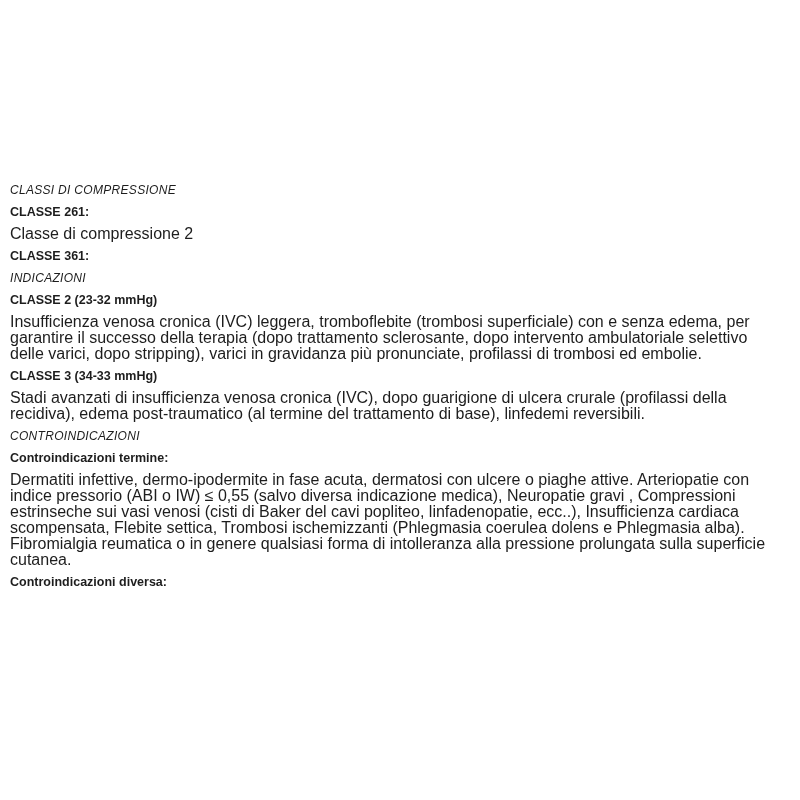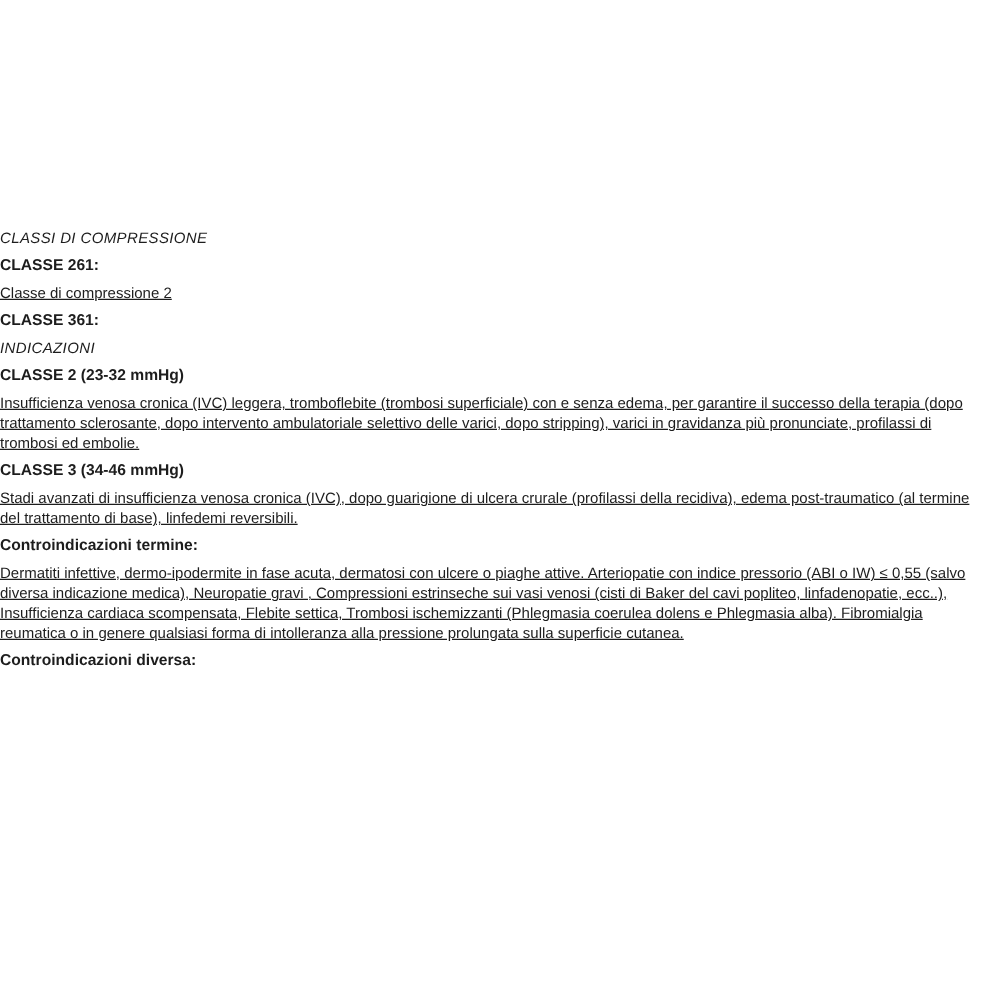--- a/index.html
+++ b/index.html
@@ -10,65 +10,65 @@
   body {
     width: 800px;
     height: 800px;
     overflow: hidden;
     font-family: "Liberation Sans", sans-serif;
     color: #1d1d1d;
     -webkit-font-smoothing: antialiased;
   }
   main.doc {
     box-sizing: border-box;
-    padding: 182px 18px 0 0;
+    padding: 182px 18px 0 10px;
   }
   section.doc-section { margin: 0; }
   section.doc-section + section.doc-section { }
   .sec-title {
     font-style: italic;
     font-weight: 400;
     font-size: 12px;
     line-height: 16px;
     letter-spacing: 0.3px;
     margin: 0 0 6px 0;
   }
   .blk-heading {
     font-weight: 700;
     font-size: 12.5px;
     line-height: 16px;
     margin: 0 0 6px 0;
   }
   .blk-text {
     font-weight: 400;
-    font-size: 12px;
+    font-size: 16px;
     line-height: 16px;
     margin: 0 0 6px 0;
-    text-decoration: underline;
   }
 </style>
 </head>
 <body>
 
 <main class="doc">
 
   <section class="doc-section">
     <h2 class="sec-title">CLASSI DI COMPRESSIONE</h2>
     <h3 class="blk-heading">CLASSE 261:</h3>
     <p class="blk-text">Classe di compressione 2</p>
     <h3 class="blk-heading">CLASSE 361:</h3>
   </section>
 
   <section class="doc-section">
     <h2 class="sec-title">INDICAZIONI</h2>
     <h3 class="blk-heading">CLASSE 2 (23-32 mmHg)</h3>
     <p class="blk-text">Insufficienza venosa cronica (IVC) leggera, tromboflebite (trombosi superficiale) con e senza edema, per garantire il successo della terapia (dopo trattamento sclerosante, dopo intervento ambulatoriale selettivo delle varici, dopo stripping), varici in gravidanza più pronunciate, profilassi di trombosi ed embolie.</p>
-    <h3 class="blk-heading">CLASSE 3 (34-46 mmHg)</h3>
+    <h3 class="blk-heading">CLASSE 3 (34-33 mmHg)</h3>
     <p class="blk-text">Stadi avanzati di insufficienza venosa cronica (IVC), dopo guarigione di ulcera crurale (profilassi della recidiva), edema post-traumatico (al termine del trattamento di base), linfedemi reversibili.</p>
   </section>
 
   <section class="doc-section">
+    <h2 class="sec-title">CONTROINDICAZIONI</h2>
     <h3 class="blk-heading">Controindicazioni termine:</h3>
     <p class="blk-text">Dermatiti infettive, dermo-ipodermite in fase acuta, dermatosi con ulcere o piaghe attive. Arteriopatie con indice pressorio (ABI o IW) ≤ 0,55 (salvo diversa indicazione medica), Neuropatie gravi , Compressioni estrinseche sui vasi venosi (cisti di Baker del cavi popliteo, linfadenopatie, ecc..), Insufficienza cardiaca scompensata, Flebite settica, Trombosi ischemizzanti (Phlegmasia coerulea dolens e Phlegmasia alba). Fibromialgia reumatica o in genere qualsiasi forma di intolleranza alla pressione prolungata sulla superficie cutanea.</p>
     <h3 class="blk-heading">Controindicazioni diversa:</h3>
   </section>
 
 </main>
 
 </body></html>

